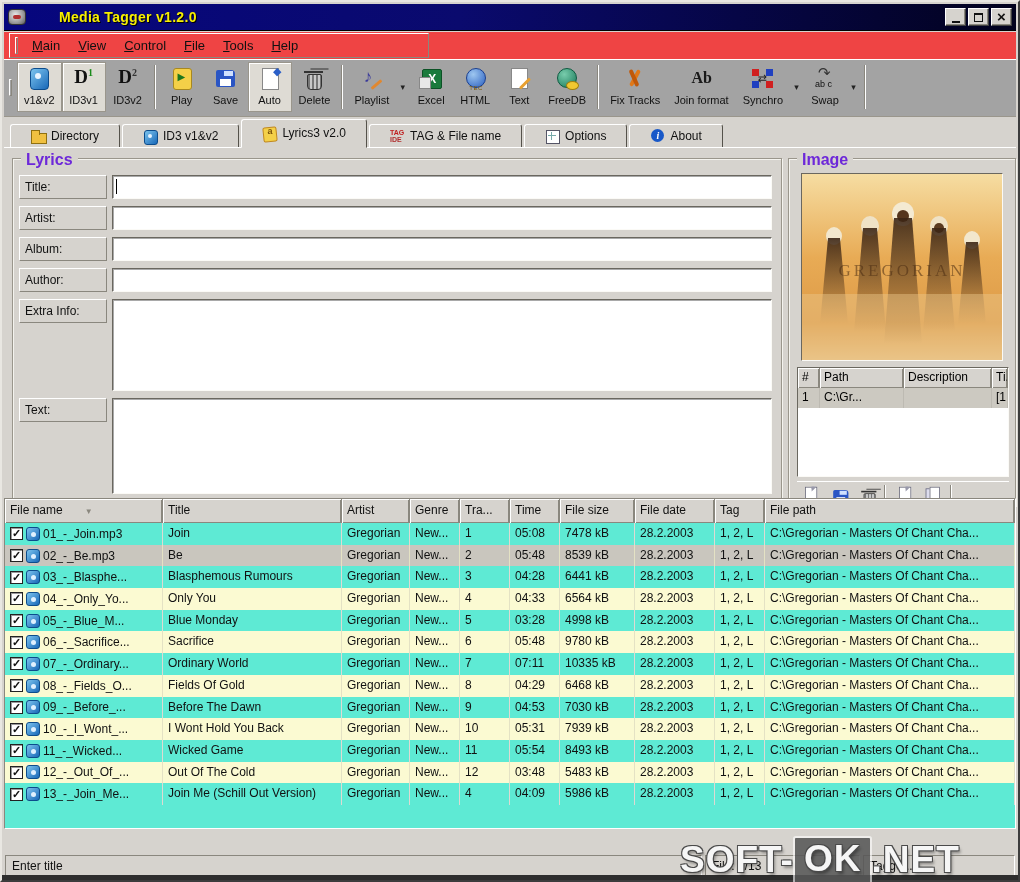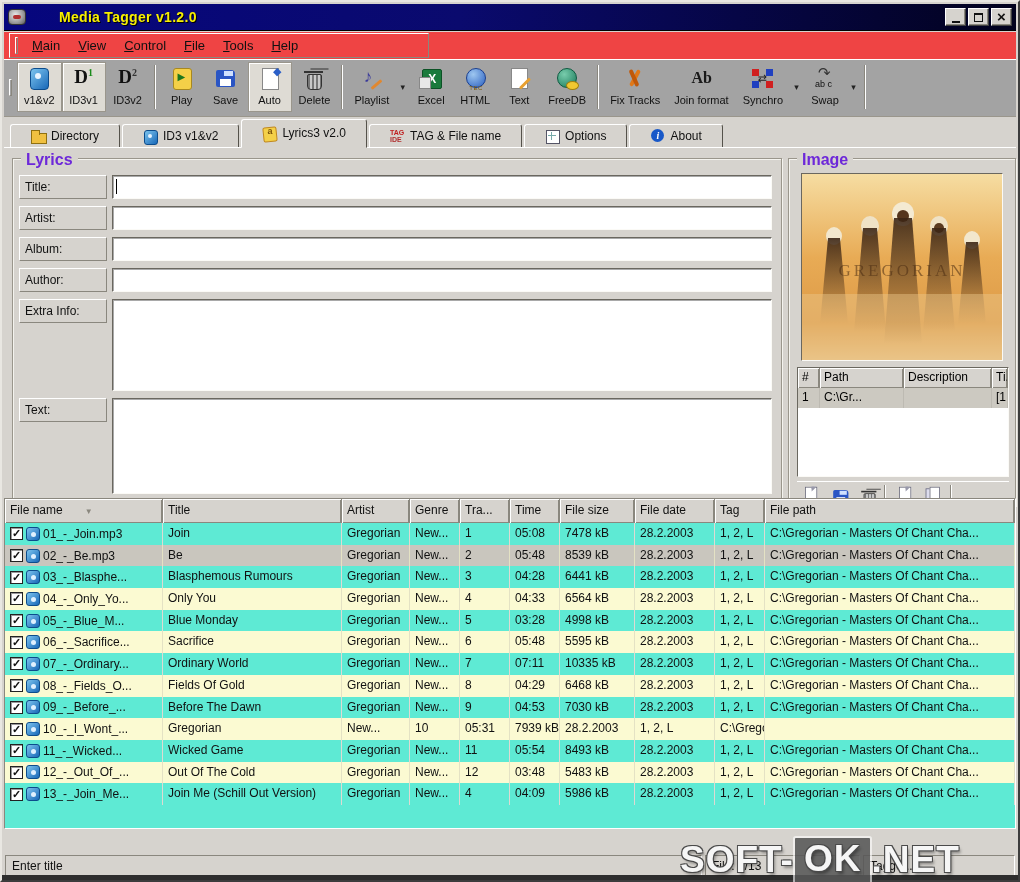--- a/index.html
+++ b/index.html
@@ -501,21 +501,21 @@
           <span class="c c-file">
             <span class="cb"></span>
             <span class="rowic"></span>
             <span class="fname">06_-_Sacrifice...</span>
           </span>
           <span class="c">Sacrifice</span>
           <span class="c">Gregorian</span>
           <span class="c">New...</span>
           <span class="c">6</span>
           <span class="c">05:48</span>
-          <span class="c">5595 kB</span>
+          <span class="c">9780 kB</span>
           <span class="c">28.2.2003</span>
           <span class="c">1, 2, L</span>
           <span class="c">C:\Gregorian - Masters Of Chant Cha...</span>
         </div>
 
         <div class="ft-grid ft-row">
           <span class="c c-file">
             <span class="cb"></span>
             <span class="rowic"></span>
             <span class="fname">07_-_Ordinary...</span>
@@ -564,20 +564,21 @@
           <span class="c">1, 2, L</span>
           <span class="c">C:\Gregorian - Masters Of Chant Cha...</span>
         </div>
 
         <div class="ft-grid ft-row">
           <span class="c c-file">
             <span class="cb"></span>
             <span class="rowic"></span>
             <span class="fname">10_-_I_Wont_...</span>
           </span>
+          <span class="c">I Wont Hold You Back</span>
           <span class="c">Gregorian</span>
           <span class="c">New...</span>
           <span class="c">10</span>
           <span class="c">05:31</span>
           <span class="c">7939 kB</span>
           <span class="c">28.2.2003</span>
           <span class="c">1, 2, L</span>
           <span class="c">C:\Gregorian - Masters Of Chant Cha...</span>
         </div>
 

